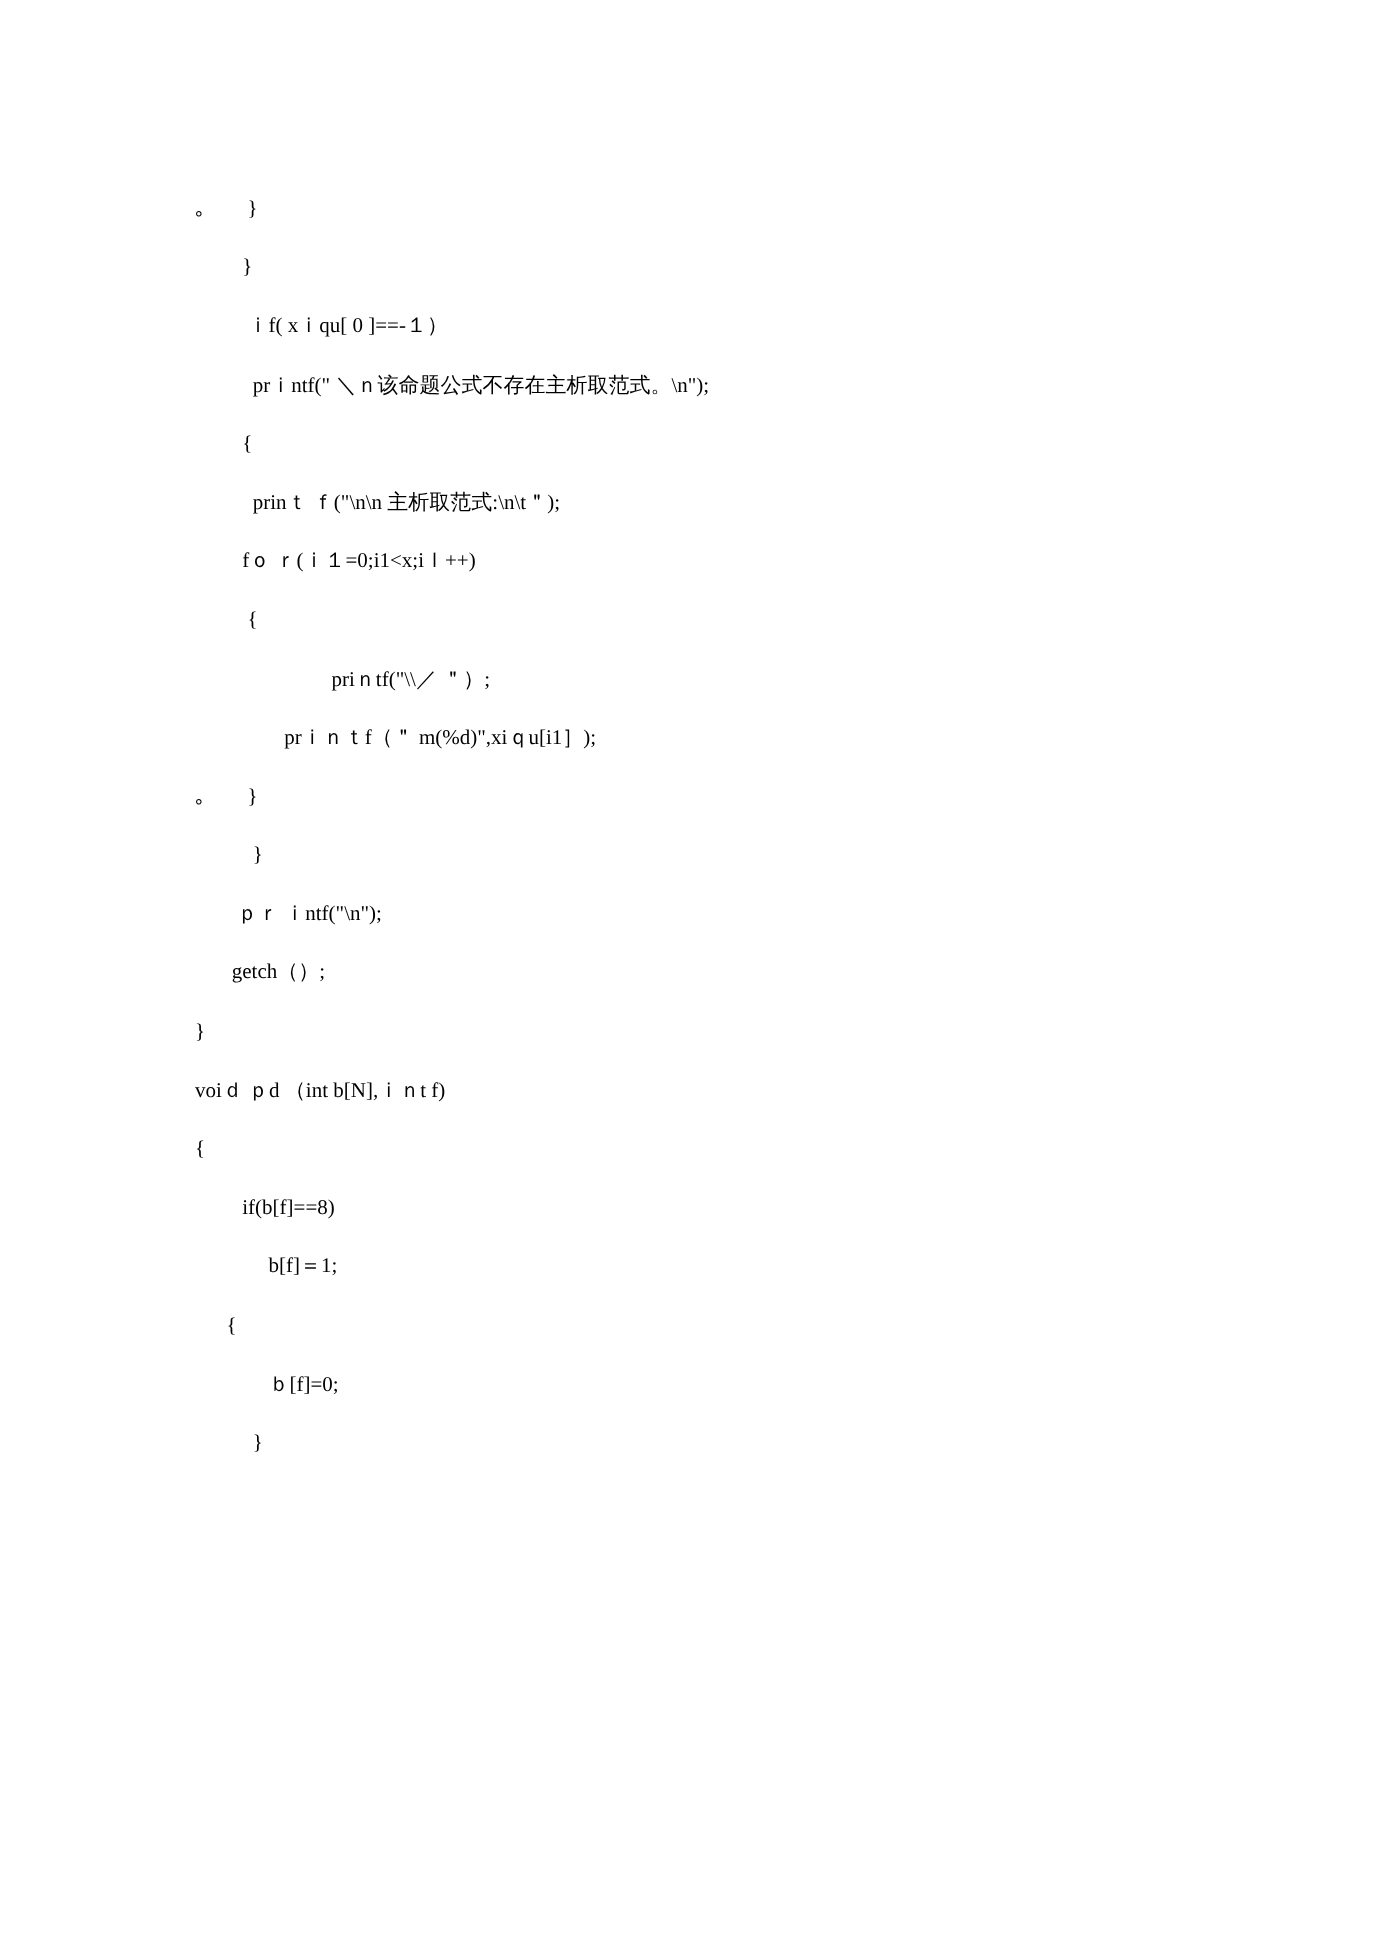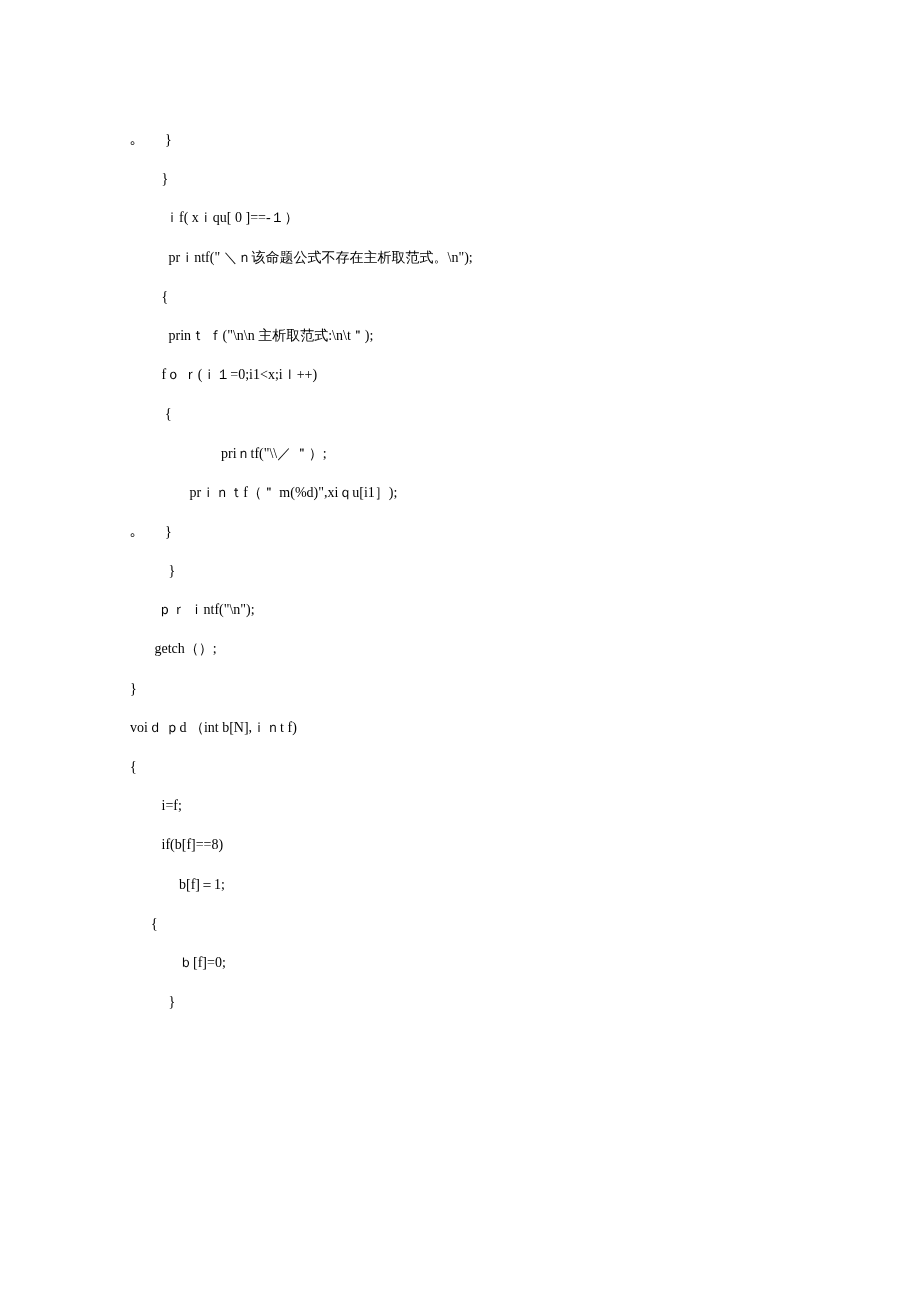--- a/index.html
+++ b/index.html
@@ -33,19 +33,18 @@
   <div class="line">          {</div>
   <div class="line">                          priｎtf("\\／ ＂）;</div>
   <div class="line">                 prｉｎｔf（＂ m(%d)",xiｑu[i1］);</div>
   <div class="line">｡　　}</div>
   <div class="line">           }</div>
   <div class="line">        ｐｒ ｉntf("\n");</div>
   <div class="line">       getch（）;</div>
   <div class="line">}</div>
   <div class="line">voiｄ ｐd （int b[N],ｉｎt f)</div>
   <div class="line">{</div>
-  <div class="line">         i=f;</div>
   <div class="line">         if(b[f]==8)</div>
   <div class="line">              b[f]＝1;</div>
   <div class="line">      {</div>
   <div class="line">              ｂ[f]=0;</div>
   <div class="line">           }</div>
 </div>
 
 </body></html>

